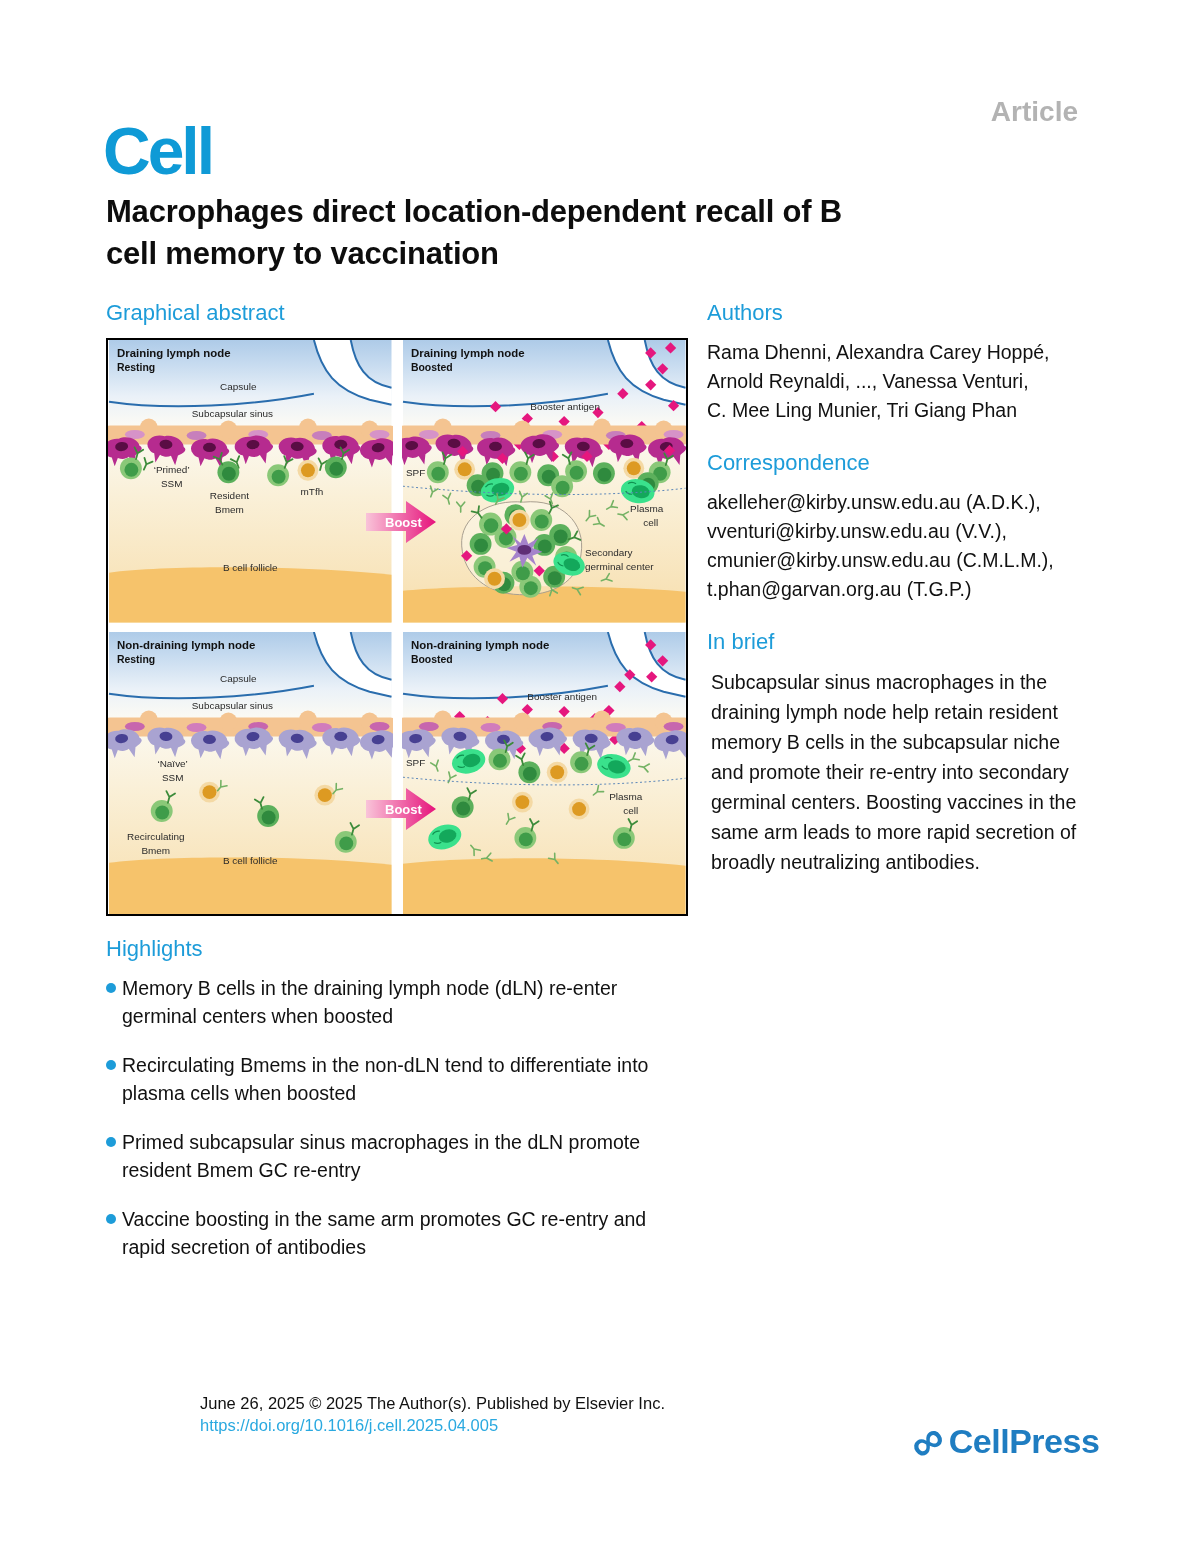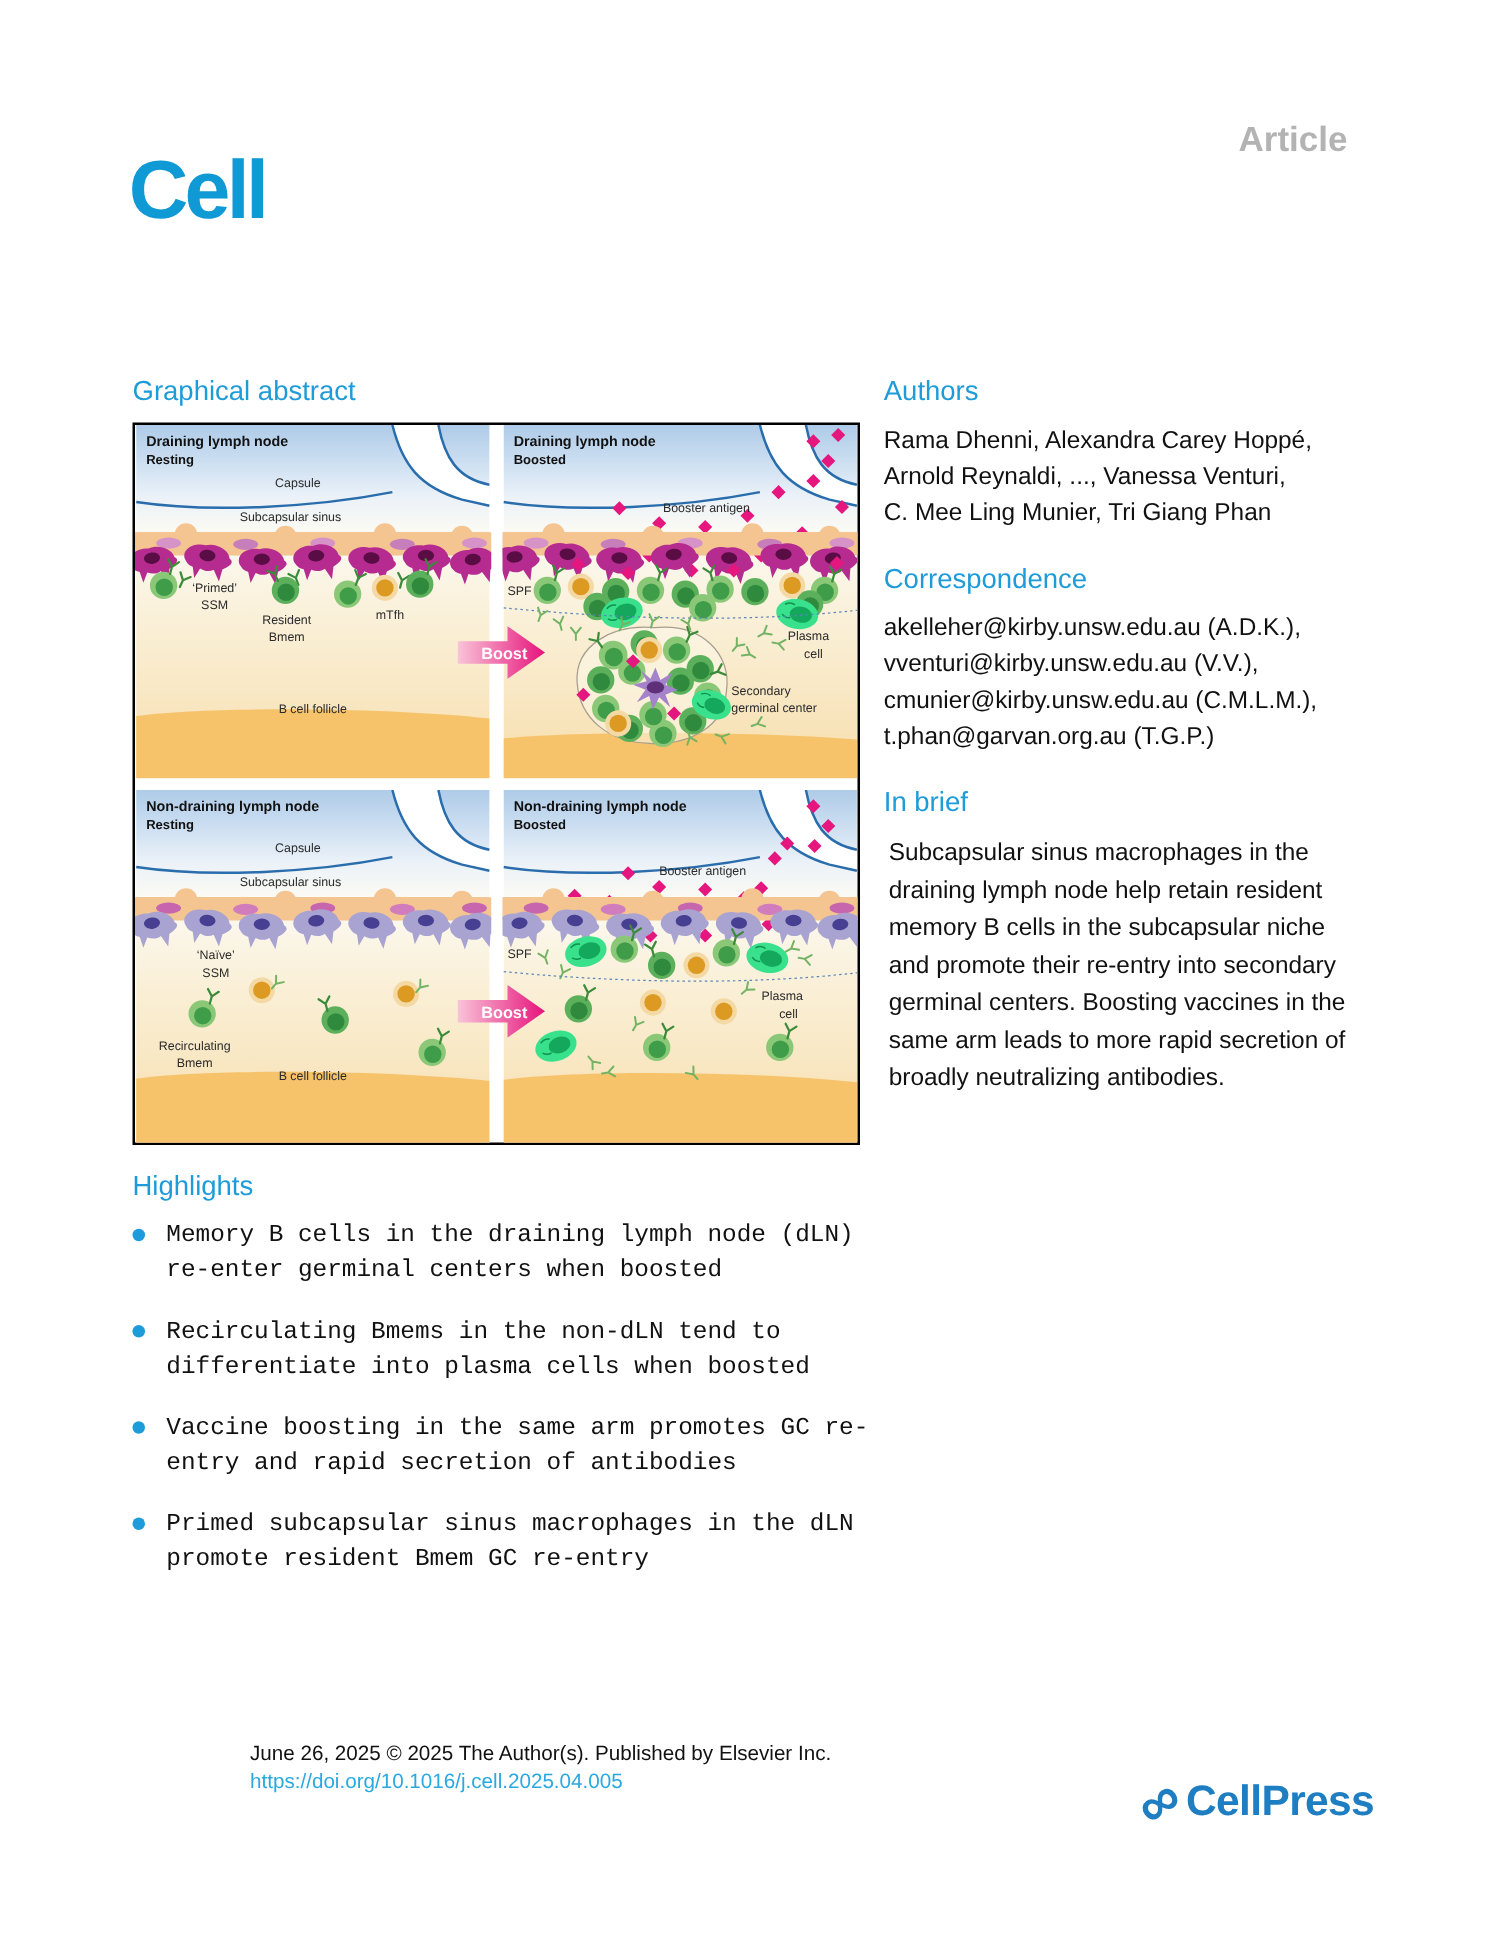--- a/index.html
+++ b/index.html
@@ -25,21 +25,21 @@
   .boost.b1{left:258px;top:158px;}
   .boost.b2{left:258px;top:445px;}
   .boost text{font-weight:bold;font-size:13px;fill:#fff;}
 
   .right-col{position:absolute;left:707px;top:300px;width:392px;}
   .r-section{margin-bottom:25px;}
   .authors-line,.corr-line{font-size:19.5px;line-height:29px;color:#111;}
   .inbrief-text{font-size:19.5px;line-height:30px;color:#111;margin:4px;}
 
   .highlights{position:absolute;left:106px;top:936px;width:610px;}
-  .hl-item{display:flex;gap:17px;margin-bottom:21px;font-size:19.5px;line-height:28px;color:#111;font-family:Liberation Mono, monospace;}
+  .hl-item{display:flex;gap:6px;margin-bottom:21px;font-size:19.5px;line-height:28px;color:#111;}
   .hl-bullet{flex:0 0 auto;width:10px;height:10px;border-radius:50%;background:#1d9cd9;margin-top:9px;}
   .hl-text{width:565px;}
 
   .footer{position:absolute;left:200px;top:1392px;font-size:16.5px;line-height:22px;color:#111;}
   .doi{color:#2aa9e0;text-decoration:none;}
 
   .cellpress{position:absolute;left:910px;top:1418px;display:flex;align-items:center;gap:6px;}
   .cp-glyph{font-size:46px;font-weight:bold;color:#1f7dc1;transform:rotate(-35deg);line-height:1;}
   .cp-text{font-size:34px;font-weight:bold;color:#1f7dc1;letter-spacing:-0.5px;}
 </style>
@@ -94,20 +94,24 @@
       <g id="fdc">
           <path d="M0,-16 L4,-6 L14,-12 L8,-2 L18,2 L8,6 L12,16 L3,8 L-2,18 L-5,7 L-15,12 L-8,2 L-18,-2 L-7,-5 L-12,-14 L-4,-7 Z" fill="#a583cb"></path>
           <ellipse rx="7" ry="5" fill="#5f2f77"></ellipse>
         </g>
     </defs>
   </svg>
 
   <div class="article-type">Article</div>
   <div class="cell-logo">Cell</div>
 
+  <div class="paper-title">
+    <div>Macrophages direct location-dependent recall of B</div>
+    <div>cell memory to vaccination</div>
+  </div>
 
   <div class="ga-section">
     <h2 class="section-heading">Graphical abstract</h2>
     <div class="ga-box">
 
       <svg class="panel" viewBox="0 0 284 284">
         <rect width="284" height="284" fill="url(#skybg)"></rect>
         <path d="M0,234 C60,226 200,227 284,236 L284,284 L0,284 Z" fill="#f6c36b"></path>
         <path d="M206,0 C214,32 228,50 262,60 L284,64 L284,48 C258,43 248,26 243,0 Z" fill="#ffffff"></path>
         <path d="M206,0 C214,32 228,50 262,60 L284,65" fill="none" stroke="#2a6dad" stroke-width="2"></path>
@@ -455,25 +459,25 @@
     <div class="hl-item">
       <span class="hl-bullet"></span>
       <span class="hl-text">Memory B cells in the draining lymph node (dLN) re-enter germinal centers when boosted</span>
     </div>
     <div class="hl-item">
       <span class="hl-bullet"></span>
       <span class="hl-text">Recirculating Bmems in the non-dLN tend to differentiate into plasma cells when boosted</span>
     </div>
     <div class="hl-item">
       <span class="hl-bullet"></span>
-      <span class="hl-text">Vaccine boosting in the same arm promotes GC re-entry and rapid secretion of antibodies</span>
+      <span class="hl-text">Primed subcapsular sinus macrophages in the dLN promote resident Bmem GC re-entry</span>
     </div>
     <div class="hl-item">
       <span class="hl-bullet"></span>
-      <span class="hl-text">Primed subcapsular sinus macrophages in the dLN promote resident Bmem GC re-entry</span>
+      <span class="hl-text">Vaccine boosting in the same arm promotes GC re-entry and rapid secretion of antibodies</span>
     </div>
   </div>
 
   <div class="footer">
     <div>June 26, 2025 © 2025 The Author(s). Published by Elsevier Inc.</div>
     <a class="doi" href="#">https://doi.org/10.1016/j.cell.2025.04.005</a>
   </div>
 
   <div class="cellpress">
     <span class="cp-glyph">∞</span>

